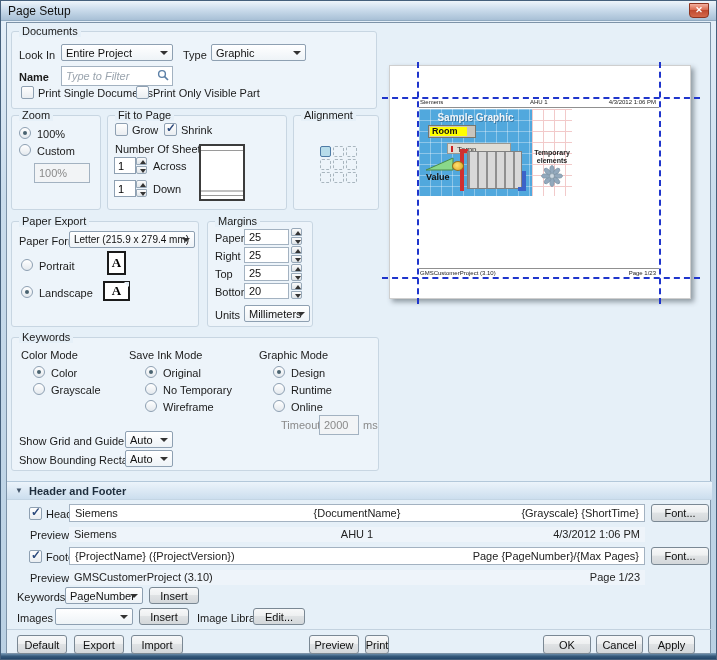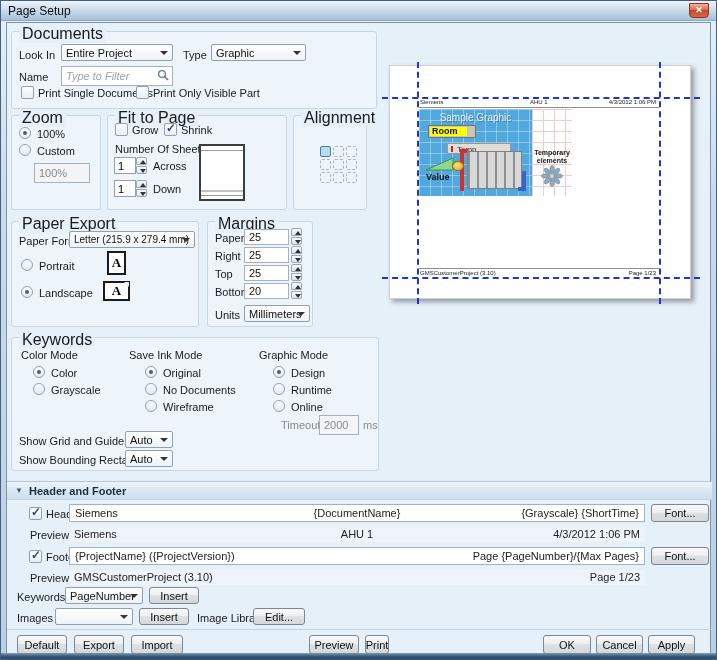--- a/index.html
+++ b/index.html
@@ -5,21 +5,21 @@
   html,body{margin:0;padding:0;background:#8ca8c0;}
   *{box-sizing:border-box;font-family:"Liberation Sans",sans-serif;}
   .window{position:relative;width:717px;height:660px;background:linear-gradient(180deg,#e7f1fa 0%,#c9dcec 30%,#b9d0e3 100%);border:1px solid #45607c;overflow:hidden;}
   .titlebar{position:absolute;left:0;top:0;width:100%;height:20px;background:linear-gradient(180deg,#eef5fb 0%,#cfdfee 40%,#a8c0d6 100%);border-bottom:1px solid #8fa9c0;}
   .title-text{position:absolute;left:7px;top:3px;font-size:12px;color:#111;}
   .close-btn{position:absolute;right:7px;top:2px;width:20px;height:15px;background:linear-gradient(180deg,#f3b09e 0%,#d96a4f 45%,#c04a30 50%,#d4684a 100%);border:1px solid #8e3420;border-radius:0 0 4px 4px;color:#fff;font-size:9px;text-align:center;line-height:13px;font-weight:bold;}
   .frame-bottom{position:absolute;left:0;bottom:0;width:100%;height:6px;background:linear-gradient(180deg,#7da0bd 0%,#35597a 55%,#24466a 100%);}
   .body{position:absolute;left:5px;top:21px;width:705px;height:632px;background:#e6f0f8;border:1px solid #7d93a8;}
   .lbl{position:absolute;font-size:11px;color:#1a1a1a;white-space:nowrap;}
   .group{position:absolute;border:1px solid #c8d6e2;border-radius:3px;background:rgba(255,255,255,0.28);}
-  .gl{position:absolute;top:-7px;left:7px;background:#e6f0f8;padding:0 3px;font-size:16px;color:#1a1a1a;white-space:nowrap;}
+  .gl{position:absolute;top:-7px;left:7px;background:#e6f0f8;padding:0 3px;font-size:11px;color:#1a1a1a;white-space:nowrap;}
   .combo{position:absolute;background:linear-gradient(180deg,#fff,#eef3f7);border:1px solid #8ea0b2;border-radius:2px;font-size:11px;color:#111;display:flex;align-items:center;padding:0 14px 0 4px;height:17px;white-space:nowrap;overflow:hidden;}
   .carrow{position:absolute;right:4px;top:50%;margin-top:-2px;width:0;height:0;border-left:4px solid transparent;border-right:4px solid transparent;border-top:4px solid #333;}
   .tbox{position:absolute;background:#fff;border:1px solid #a3b2c1;font-size:11px;color:#111;display:flex;align-items:center;padding:0 4px;height:20px;white-space:nowrap;}
   .tbox.dis{background:#f2f4f6;color:#8a8a8a;}
   input.tbox{outline:none;}
   input.tbox::placeholder{font-style:italic;color:#9aa4ae;}
   .cb{position:absolute;width:13px;height:13px;background:linear-gradient(180deg,#fefefe,#e9edf1);border:1px solid #8ea0b2;border-radius:2px;}
   .cb .check{position:absolute;left:1px;top:-3px;color:#2c4a7c;font-size:12px;font-weight:bold;}
   .radio{position:absolute;width:12px;height:12px;border-radius:50%;background:linear-gradient(180deg,#fff,#e4e9ee);border:1px solid #8ea0b2;}
   .radio .dot{position:absolute;left:3px;top:3px;width:4px;height:4px;border-radius:50%;background:#49626f;}
@@ -71,21 +71,21 @@
     <span class="lbl" style="left:12px;top:26px;">Look In</span>
     <div class="combo" style="left:54px;top:21px;width:112px;">
       <span>Entire Project</span>
       <span class="carrow"></span>
     </div>
     <span class="lbl" style="left:176px;top:26px;">Type</span>
     <div class="combo" style="left:204px;top:21px;width:95px;">
       <span>Graphic</span>
       <span class="carrow"></span>
     </div>
-    <span class="lbl" style="left:12px;top:48px;">Name</span>
+    <span class="lbl" style="left:12px;top:48px;font-weight:bold;">Name</span>
     <input class="tbox" style="left: 54px; top: 43px; width: 112px; padding-right: 20px;" placeholder="Type to Filter">
     <svg style="position:absolute;left:150px;top:46px;" width="12" height="12" viewBox="0 0 12 12">
         <circle cx="5" cy="5" r="3.4" fill="none" stroke="#5b7fa6" stroke-width="1.4"></circle>
         <line x1="7.6" y1="7.6" x2="11" y2="11" stroke="#5b7fa6" stroke-width="1.6"></line>
       </svg>
     <div class="cb" style="left:14px;top:63px;"></div>
     <span class="lbl" style="left:31px;top:64px;">Print Single Documents</span>
     <div class="cb" style="left:129px;top:63px;"></div>
     <span class="lbl" style="left:146px;top:64px;">Print Only Visible Part</span>
 
@@ -127,21 +127,21 @@
         <div class="up"></div>
         <div class="dn"></div>
       </div>
     <span class="lbl" style="left:146px;top:160px;">Down</span>
     <div class="thumb">
       <div style="position:absolute;left:0;top:4px;width:100%;height:1px;background:#9a9a9a;"></div>
       <div style="position:absolute;left:0;bottom:7px;width:100%;height:2px;background:#c2c2c2;"></div>
       <div style="position:absolute;left:0;bottom:3px;width:100%;height:1px;background:#9a9a9a;"></div>
     </div>
 
-    <div class="group" style="left:286px;top:92px;width:74px;height:95px;text-decoration:underline;">
+    <div class="group" style="left:286px;top:92px;width:86px;height:95px;text-decoration:underline;">
       <span class="gl">Alignment</span>
     </div>
     <div class="acell sel" style="left:313px;top:123px;"></div>
     <div class="acell" style="left:326px;top:123px;"></div>
     <div class="acell" style="left:339px;top:123px;"></div>
     <div class="acell" style="left:313px;top:136px;"></div>
     <div class="acell" style="left:326px;top:136px;"></div>
     <div class="acell" style="left:339px;top:136px;"></div>
     <div class="acell" style="left:313px;top:149px;"></div>
     <div class="acell" style="left:326px;top:149px;"></div>
@@ -219,21 +219,21 @@
       </div>
     <span class="lbl" style="left:44px;top:344px;">Color</span>
     <div class="radio" style="left:26px;top:360px;"></div>
     <span class="lbl" style="left:44px;top:361px;">Grayscale</span>
     <span class="lbl" style="left:122px;top:326px;">Save Ink Mode</span>
     <div class="radio" style="left:138px;top:343px;">
         <span class="dot"></span>
       </div>
     <span class="lbl" style="left:156px;top:344px;">Original</span>
     <div class="radio" style="left:138px;top:360px;"></div>
-    <span class="lbl" style="left:156px;top:361px;">No Documents</span>
+    <span class="lbl" style="left:156px;top:361px;">No Temporary</span>
     <div class="radio" style="left:138px;top:377px;"></div>
     <span class="lbl" style="left:156px;top:378px;">Wireframe</span>
     <span class="lbl" style="left:252px;top:326px;">Graphic Mode</span>
     <div class="radio" style="left:266px;top:343px;">
         <span class="dot"></span>
       </div>
     <span class="lbl" style="left:284px;top:344px;">Design</span>
     <div class="radio" style="left:266px;top:360px;"></div>
     <span class="lbl" style="left:284px;top:361px;">Runtime</span>
     <div class="radio" style="left:266px;top:377px;"></div>
@@ -258,21 +258,21 @@
       <div class="guide-v" style="left:27px;"></div>
       <div class="guide-v" style="left:269px;"></div>
       <div class="guide-h" style="top:31px;"></div>
       <div class="guide-h" style="top:211px;"></div>
       <span class="pg-tiny" style="left:30px;top:33px;">Siemens</span>
       <span class="pg-tiny" style="left:140px;top:33px;">AHU 1</span>
       <span class="pg-tiny" style="right:34px;top:33px;">4/3/2012 1:06 PM</span>
       <div style="position:absolute;left:29px;top:41px;width:240px;height:1px;background:#909090;"></div>
 
       <div class="gpanel">
-        <div style="position:absolute;left:0;top:3px;width:100%;text-align:center;font-size:10px;font-weight:normal;color:#f2f5f8;text-shadow:1px 1px 0 #3c7ba6;">Sample Graphic</div>
+        <div style="position:absolute;left:0;top:3px;width:100%;text-align:center;font-size:10px;font-weight:bold;color:#f2f5f8;text-shadow:1px 1px 0 #3c7ba6;">Sample Graphic</div>
         <div style="position:absolute;left:9px;top:16px;width:48px;height:13px;background:#c9c5bd;border:1px solid #76766e;">
           <div style="position:absolute;left:1px;top:1px;width:37px;height:9px;background:#ffff00;font-size:9px;font-weight:bold;color:#111;line-height:9px;padding-left:2px;">Room</div>
         </div>
         <div style="position:absolute;left:9px;top:34px;width:64px;height:11px;background:#e0ddd5;border:1px solid #9a9890;margin-left:19px;">
           <span style="position:absolute;left:3px;top:2px;width:2px;height:6px;background:#cc2222;"></span>
           <span style="position:absolute;left:9px;top:1px;font-size:8px;color:#333;">Temp</span>
         </div>
         <svg style="position:absolute;left:7px;top:48px;" width="28" height="14" viewBox="0 0 28 14">
             <polygon points="0,13 27,13 27,1" fill="#8ad88a" stroke="#4a8a4a" stroke-width="1"></polygon>
           </svg>

